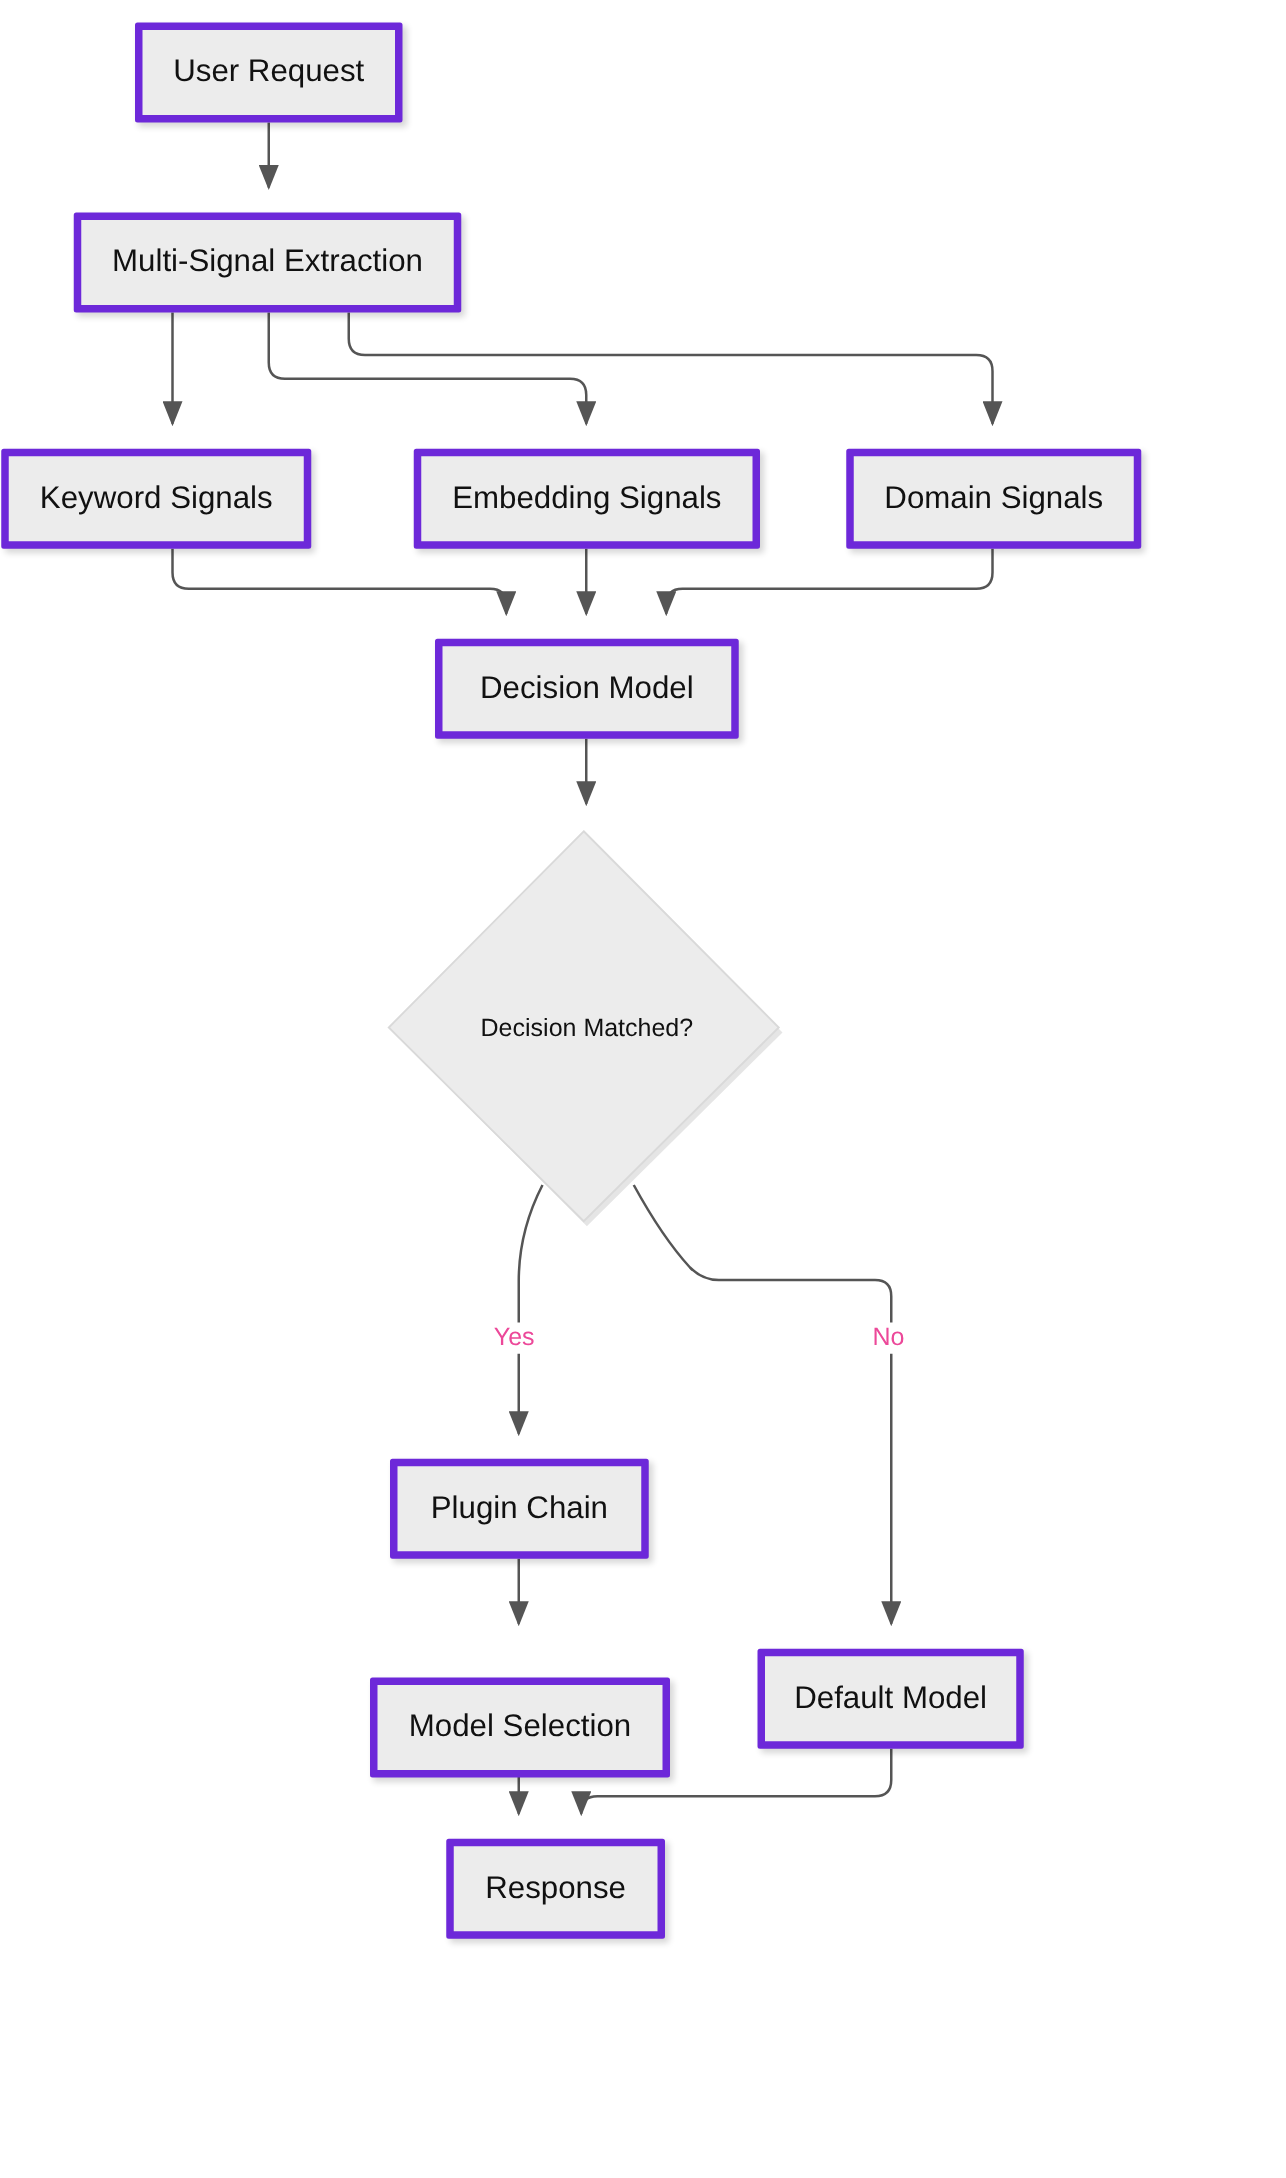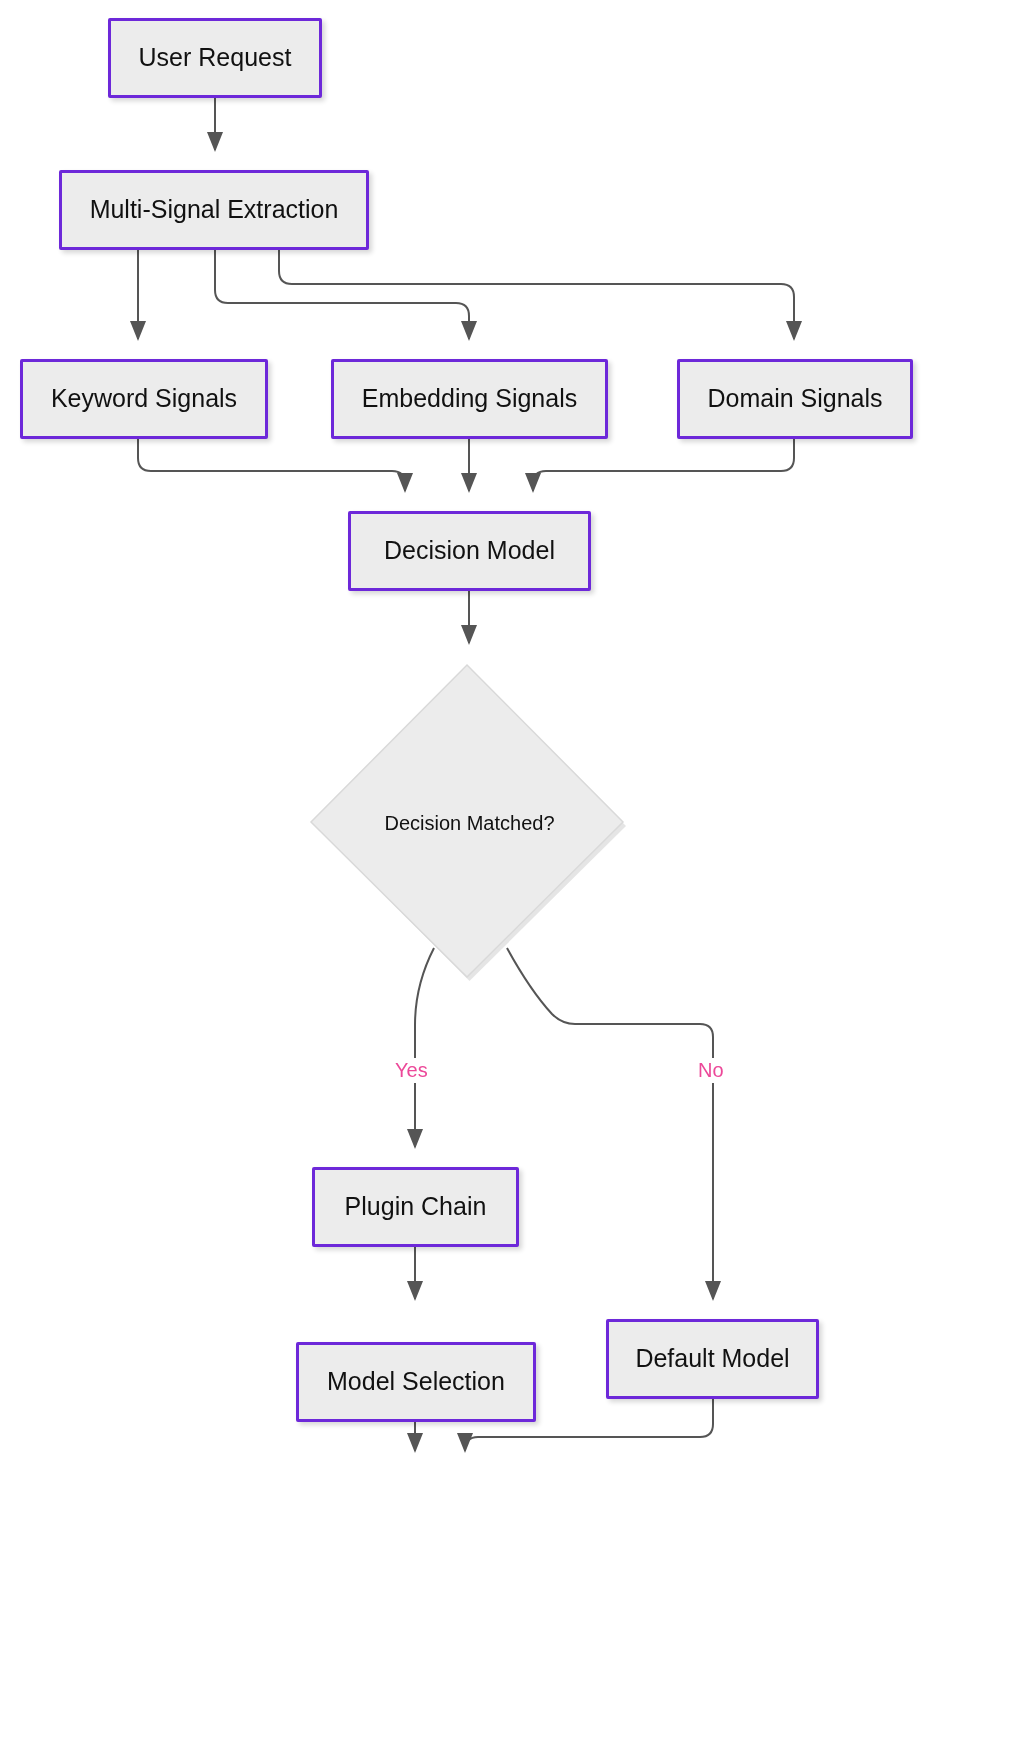--- a/index.html
+++ b/index.html
@@ -22,21 +22,21 @@
     left: 0;
     top: 0;
     width: 1029px;
     height: 1742px;
     pointer-events: none;
   }
   .node {
     position: absolute;
     box-sizing: border-box;
     background: #ececec;
-    border: 3px solid #6d28d9;
+    border: 6px solid #6d28d9;
     border-radius: 2px;
     box-shadow: 3px 3px 5px rgba(0,0,0,0.16);
     display: flex;
     align-items: center;
     justify-content: center;
     color: #111111;
     font-size: 25px;
     line-height: 1.1;
     white-space: nowrap;
     z-index: 2;
@@ -112,21 +112,21 @@
   </svg>
 
   <div class="node" style="left:108px; top:18px; width:214px; height:80px;">
     <span>User Request</span>
   </div>
 
   <div class="node" style="left:59px; top:170px; width:310px; height:80px;">
     <span>Multi-Signal Extraction</span>
   </div>
 
-  <div class="node" style="left:20px; top:359px; width:248px; height:80px;justify-content:center;">
+  <div class="node" style="left:1px; top:359px; width:248px; height:80px;justify-content:center;">
     <span>Keyword Signals</span>
   </div>
 
   <div class="node" style="left:331px; top:359px; width:277px; height:80px;">
     <span>Embedding Signals</span>
   </div>
 
   <div class="node" style="left:677px; top:359px; width:236px; height:80px;">
     <span>Domain Signals</span>
   </div>
@@ -150,18 +150,21 @@
   </div>
 
   <div class="node" style="left:296px; top:1319px; width:240px; height:80px;margin-top:23px;">
     <span>Model Selection</span>
   </div>
 
   <div class="node" style="left:606px; top:1319px; width:213px; height:80px;">
     <span>Default Model</span>
   </div>
 
+  <div class="node" style="left:357px; top:1471px; width:175px; height:80px;">
+    <span>Response</span>
+  </div>
 
   <span class="edge-label" style="left:390px; top:1058px;">Yes</span>
 
   <span class="edge-label" style="left:693px; top:1058px;">No</span>
 
 </div>
 
 </body></html>

